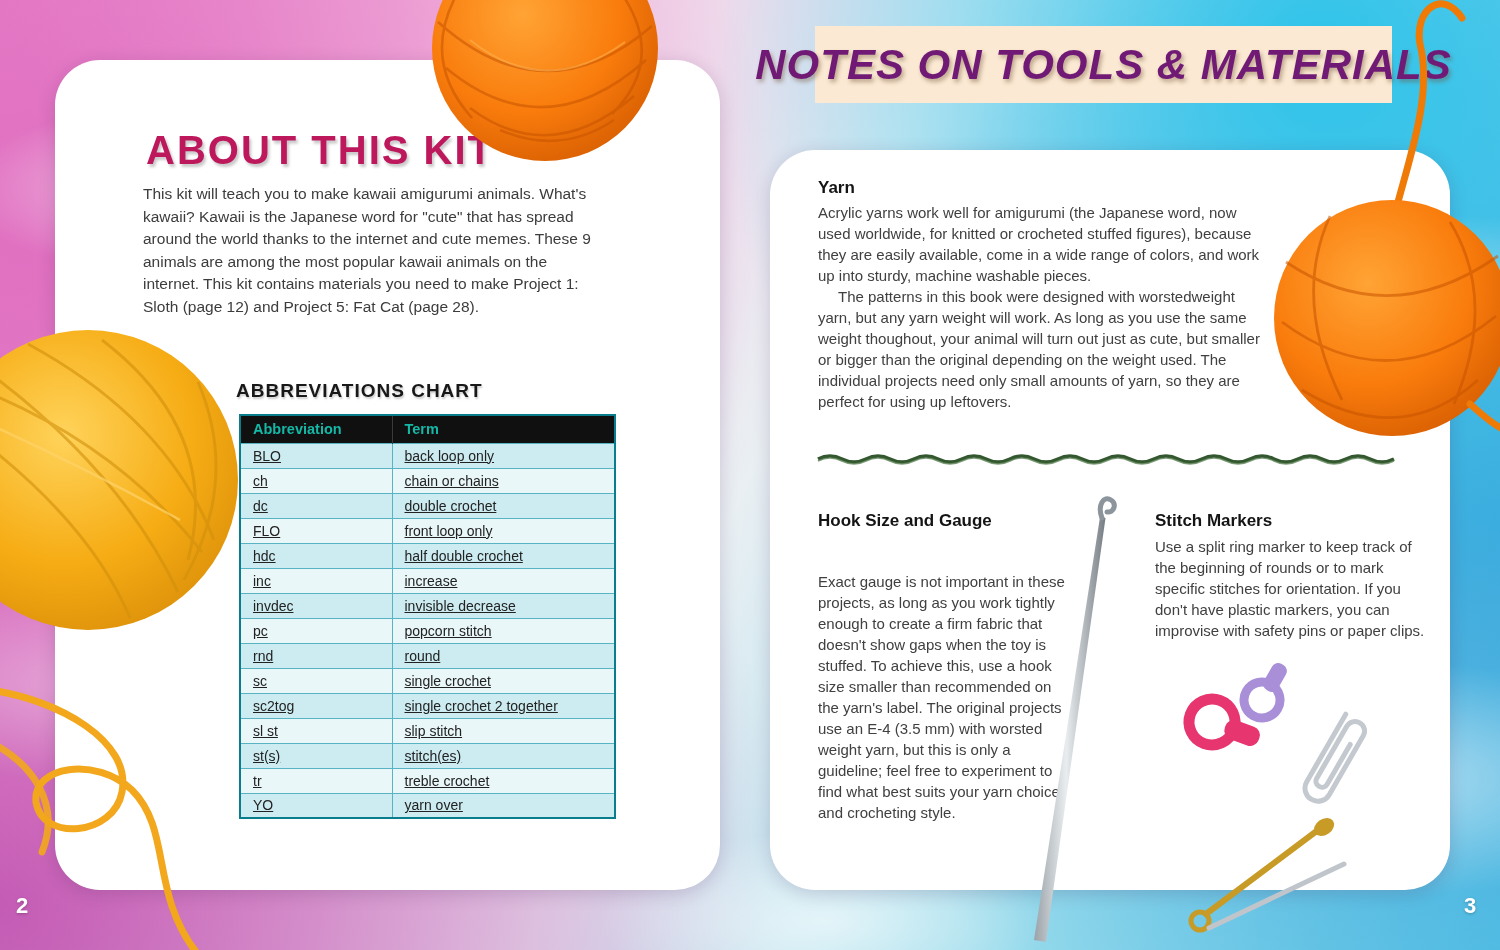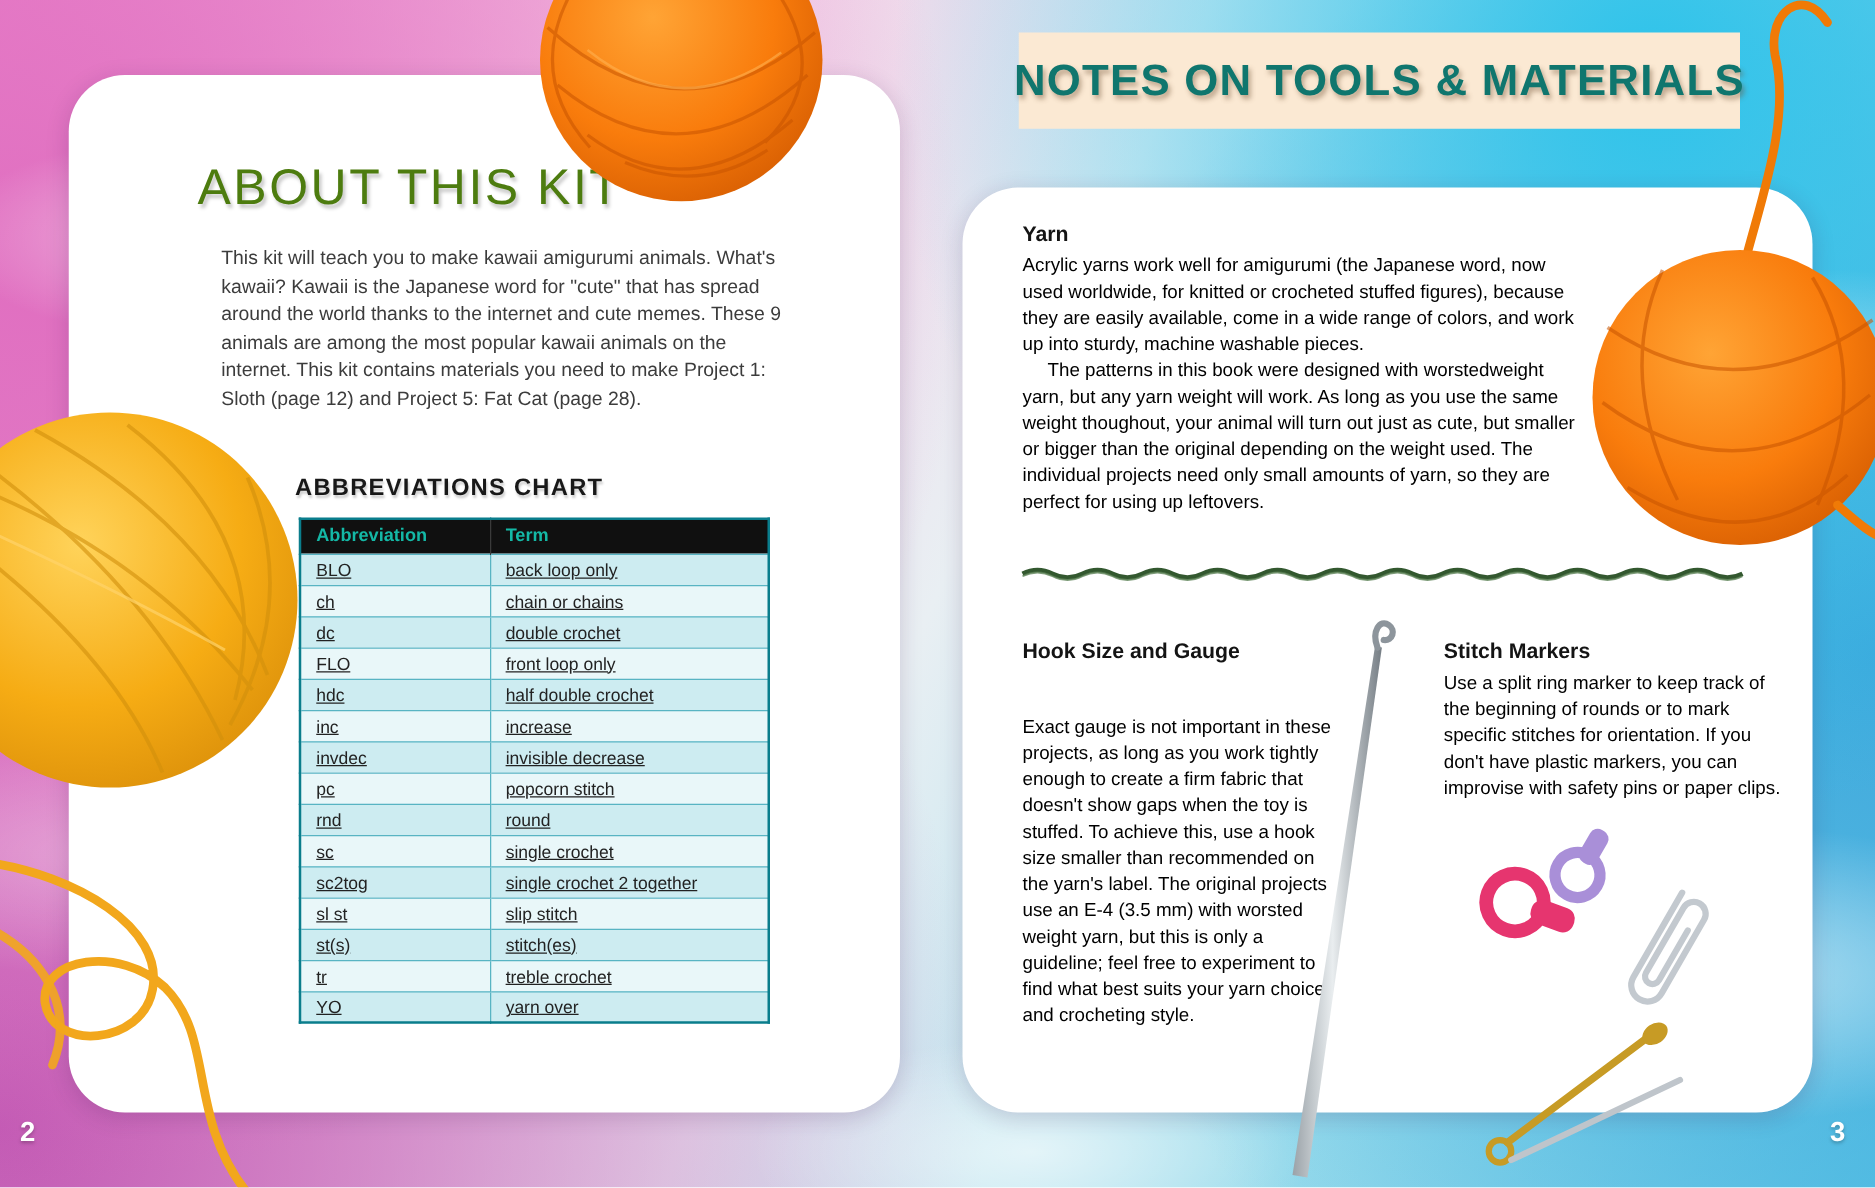--- a/index.html
+++ b/index.html
@@ -28,34 +28,35 @@
   .left-card  { left:55px;  top:60px;  width:665px; height:830px; }
   .right-card { left:770px; top:150px; width:680px; height:740px; }
 
   
   .banner {
     position:absolute; left:815px; top:26px; width:577px; height:77px;
     background:var(--banner-bg,#fbe9d3);
     display:flex; align-items:center; justify-content:center;
   }
   .banner h1 {
-    font-size:35px; font-weight:bold; letter-spacing:1px; color:#0f766e;
+    font-size:42px; font-weight:bold; letter-spacing:1px; color:#701a75;
     text-shadow:2px 3px 4px rgba(110,80,50,.45);
     white-space:nowrap;
+    font-style:italic;
   }
 
   
   .left-title {
-    position:absolute; left:158px; top:128px;
-    font-size:40px; font-weight:normal; letter-spacing:2px; color:#4d7c0f;
+    position:absolute; left:146px; top:128px;
+    font-size:40px; font-weight:bold; letter-spacing:2px; color:#be185d;
     text-shadow:2px 3px 3px rgba(0,0,0,.22); white-space:nowrap;
   }
   .intro {
-    position:absolute; left:143px; top:196px; width:462px;
-    font-size:15.5px; line-height:22.5px; color:#3c3c3c;margin-left:34px;
+    position:absolute; left:143px; top:183px; width:462px;
+    font-size:15.5px; line-height:22.5px; color:#3c3c3c;
   }
   .chart-title {
     position:absolute; left:236px; top:380px;
     font-size:19px; font-weight:bold; letter-spacing:1px; color:#181818;
     text-shadow:1px 2px 2px rgba(0,0,0,.2); white-space:nowrap;
   }
   .abbr-table {
     position:absolute; left:239px; top:414px; width:377px;
     border-collapse:collapse; font-size:14px; color:#222;
     border:2px solid var(--table-border,#0a7d8c);
@@ -69,21 +70,21 @@
   .abbr-table td + td { border-left:1px solid #58b4c3;margin-left:32px; }
   .abbr-table th + th { border-left:1px solid #3a3a3a; }
   .abbr-table tbody tr:nth-child(odd)  { background:var(--row-alt-dark,#cdecf1); }
   .abbr-table tbody tr:nth-child(even) { background:var(--row-alt-light,#e9f7f9); }
 
   
   .sec-heading { position:absolute; font-size:17px; font-weight:bold; color:#141414; white-space:nowrap; }
   .h-yarn    { left:818px;  top:178px; }
   .h-hook    { left:818px;  top:511px; }
   .h-markers { left:1155px; top:511px; }
-  .body-par { position:absolute; font-size:15px; line-height:21px; color:#000000; }
+  .body-par { position:absolute; font-size:15px; line-height:21px; color:#404040; }
   .p-yarn1 { left:818px; top:202px; width:450px; }
   .p-yarn2 { left:818px; top:286px; width:450px; text-indent:20px; }
   .p-hook  { left:818px; top:536px; width:247px;margin-top:35px; }
   .p-markers { left:1155px; top:536px; width:270px; }
 
   
   .pagenum { position:absolute; font-size:22px; font-weight:bold; color:#ffffff; text-shadow:0 1px 3px rgba(0,0,0,.25); }
   .pn-left  { left:16px;   top:893px; }
   .pn-right { left:1464px; top:893px; }
 

